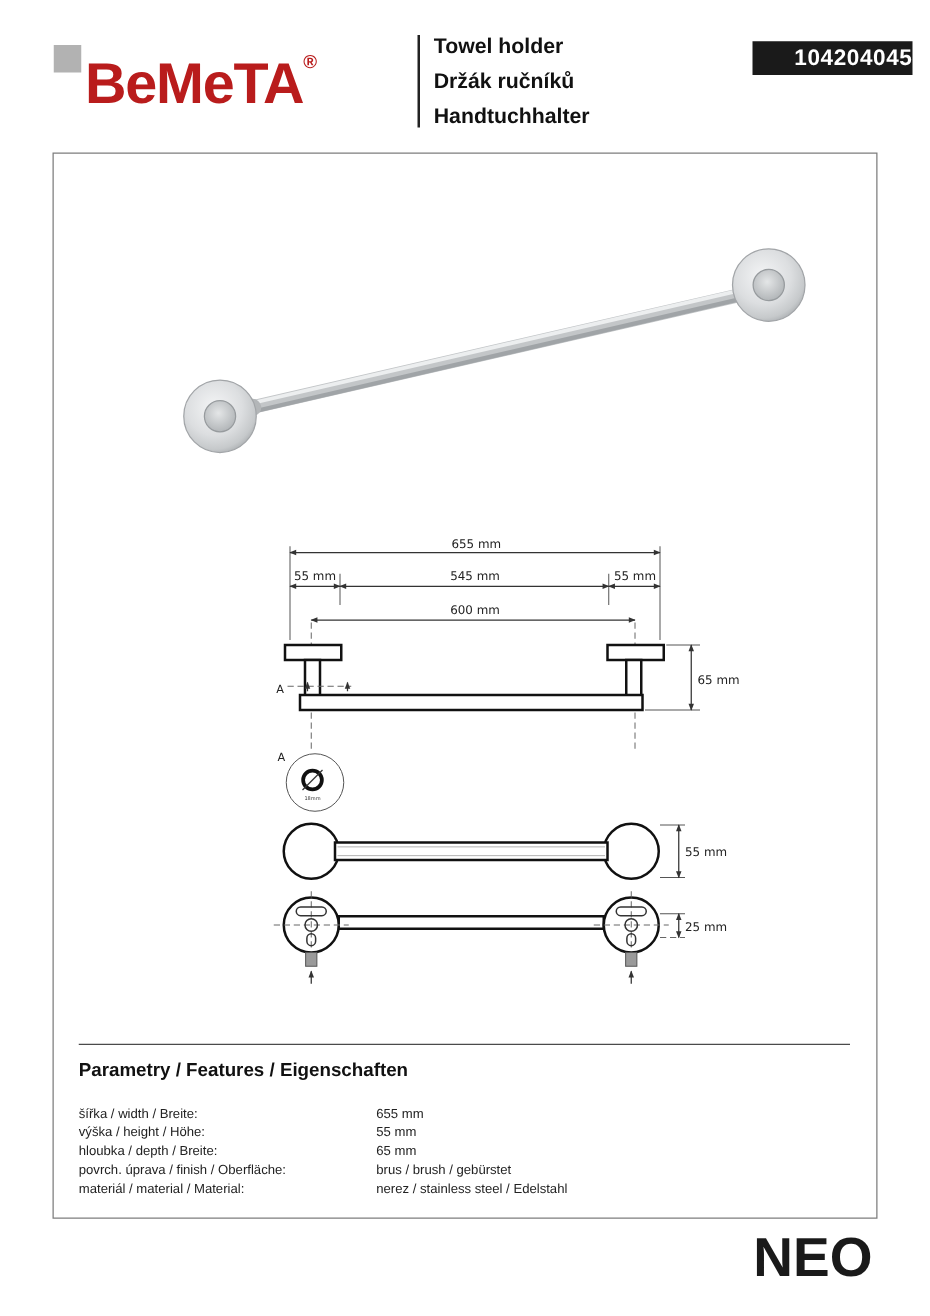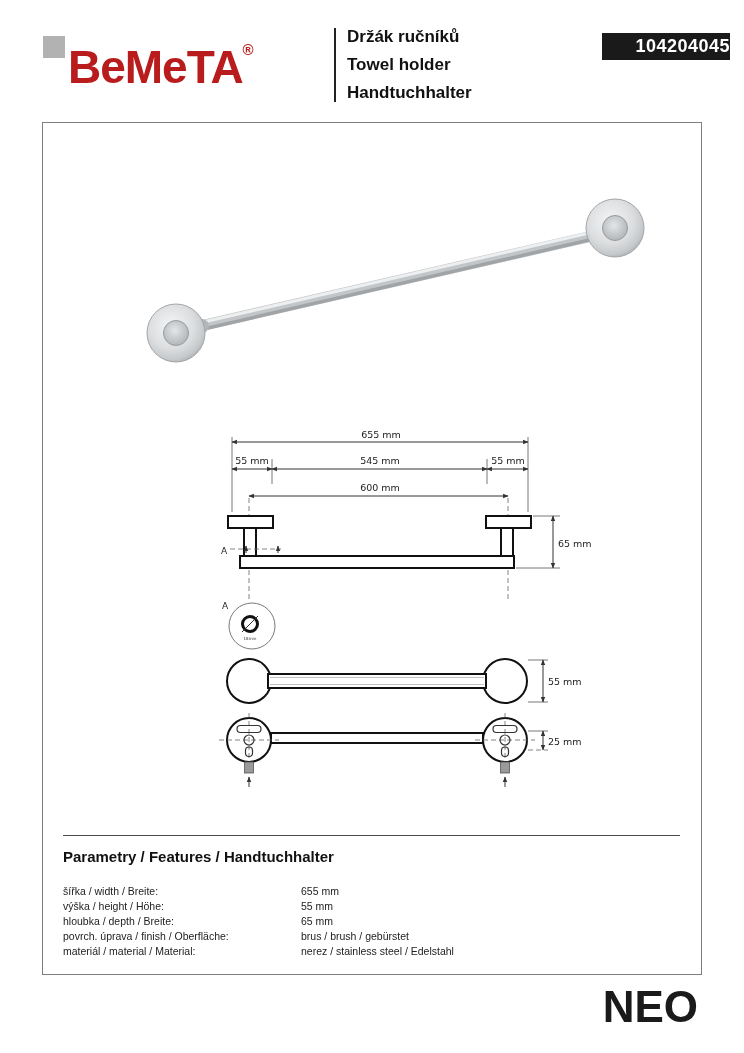--- a/index.html
+++ b/index.html
@@ -50,22 +50,22 @@
 </style>
 </head>
 <body>
 
 <div class="page">
 
   <div class="logo-square"></div>
   <div class="logo-text"><span>BeMeTA</span><span class="logo-reg">®</span></div>
   <div class="header-divider"></div>
   <div class="titles">
+    <div>Towel holder</div>
     <div>Držák ručníků</div>
-    <div>Towel holder</div>
     <div>Handtuchhalter</div>
   </div>
   <div class="code-badge">
     <span>104204045</span>
   </div>
 
   <div class="content-box"></div>
 
   <svg class="photo-svg" width="660" height="290" viewBox="42 122 660 290" xmlns="http://www.w3.org/2000/svg">
     <defs>
@@ -207,21 +207,21 @@
     </g>
     <g>
       <line class="extline" x1="528" y1="731" x2="548" y2="731"></line>
       <line class="dashline" x1="528" y1="750" x2="548" y2="750"></line>
       <line class="dimline" x1="543" y1="731" x2="543" y2="750" marker-start="url(#arr)" marker-end="url(#arr)"></line>
       <text class="dim" x="548" y="745" text-anchor="start">25 mm</text>
     </g>
   </svg>
 
   <div class="param-divider"></div>
-  <div class="param-heading">Parametry / Features / Handtuchhalter</div>
+  <div class="param-heading">Parametry / Features / Eigenschaften</div>
   <div class="param-table">
     <div class="param-row">
       <span class="param-label">šířka / width / Breite:</span>
       <span class="param-value">655 mm</span>
     </div>
     <div class="param-row">
       <span class="param-label">výška / height / Höhe:</span>
       <span class="param-value">55 mm</span>
     </div>
     <div class="param-row">

